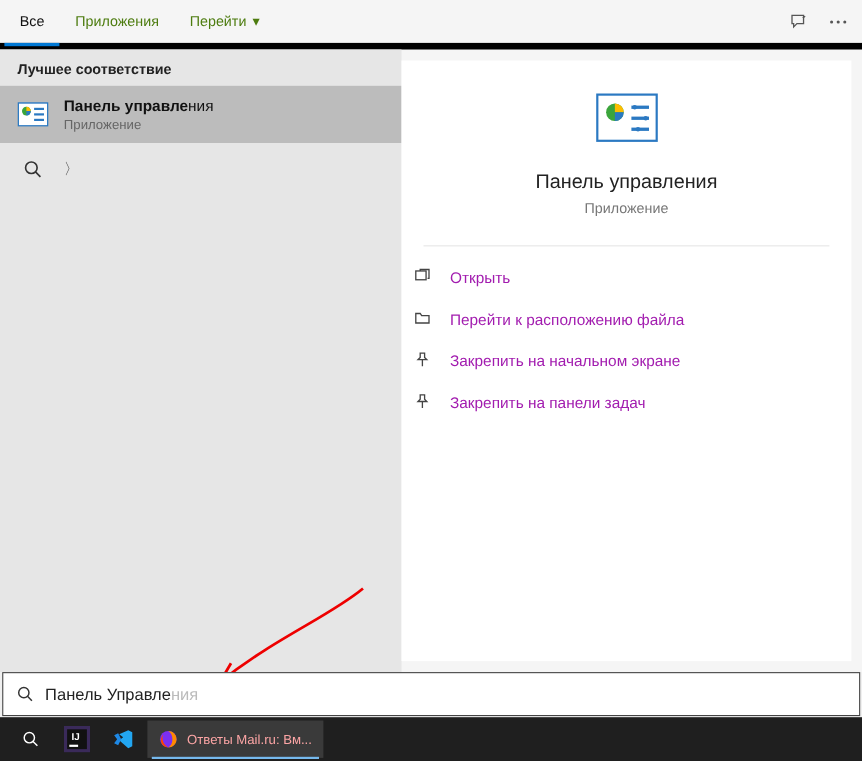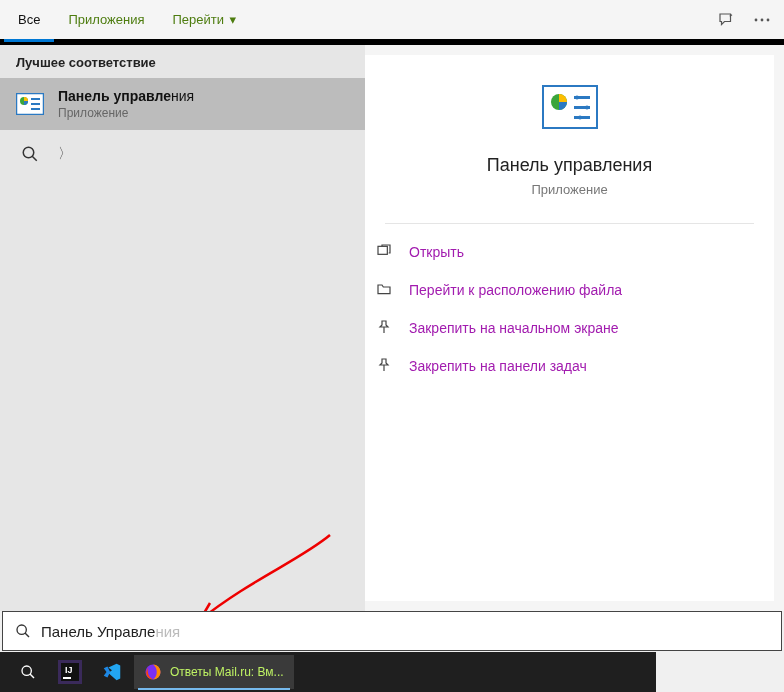--- a/index.html
+++ b/index.html
@@ -31,26 +31,26 @@
   .detail-sub { text-align: center; font-size: 13px; color: #777; margin-top: 6px; }
   .detail-sep { border: none; border-top: 1px solid #e5e5e5; margin: 26px 20px 8px; }
   .action { display: flex; align-items: flex-end; gap: 16px; padding: 10px 10px; font-size: 14px; color: #a21caf; cursor: pointer; }
   .action-icon { width: 18px; height: 18px; color: #444; display: flex; align-items: center; justify-content: center; }
   .arrow-annotation { position: absolute; width: 170px; height: 120px; left: 180px; top: 530px; pointer-events: none; }
   .searchbar { position: absolute; left: 2px; bottom: 41px; width: 780px; height: 40px; background: #fff; border: 1px solid #444; display: flex; align-items: center; padding: 0 12px; gap: 10px; }
   .searchbar input { border: none; outline: none; font-size: 15px; flex: 1; color: #222; background: transparent; }
   .search-ghost { position: absolute; left: 38px; font-size: 15px; pointer-events: none; white-space: nowrap; }
   .ghost-typed { color: #222; }
   .ghost-suggest { color: #bbb; }
-  .taskbar { position: absolute; left: 0; bottom: 0; width: 656px; height: 40px; background: #1f1f1f; display: flex; align-items: center; padding: 0 8px; gap: 2px; }
+  .taskbar { position: absolute; left: 0; bottom: 0; width: 784px; height: 40px; background: #1f1f1f; display: flex; align-items: center; padding: 0 8px; gap: 2px; }
   .task-item { height: 34px; min-width: 40px; display: flex; align-items: center; justify-content: center; gap: 8px; padding: 0 4px; color: #ddd; cursor: pointer; position: relative; }
   .task-item.running { padding: 0 10px; max-width: 180px; }
   .task-item.running::after { content:""; position:absolute; bottom:-1px; left:4px; right:4px; height:2px; background:#76b9ed;}
   .task-item.active { background: #3a3a3a; }
-  .task-label { font-size: 12px; color: #bef264; white-space: nowrap; overflow: hidden; text-overflow: ellipsis; }
+  .task-label { font-size: 12px; color: #fca5a5; white-space: nowrap; overflow: hidden; text-overflow: ellipsis; }
   svg { display: block; }
 </style>
 </head>
 <body>
 
 <div class="search-panel">
 
   <div class="tabs">
     <div class="tab active">Все</div>
     <div class="tab">Приложения</div>

